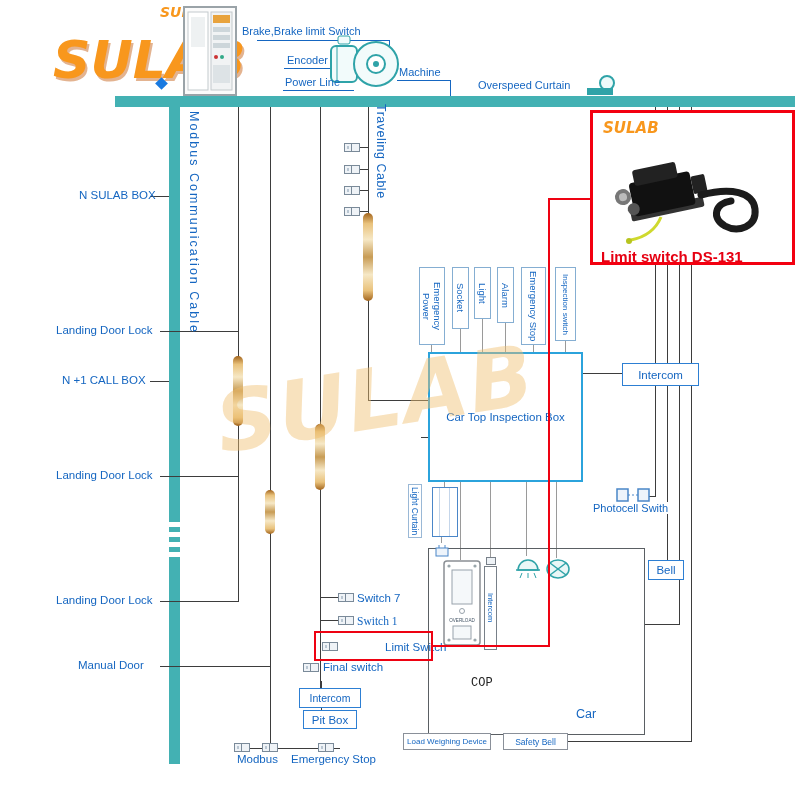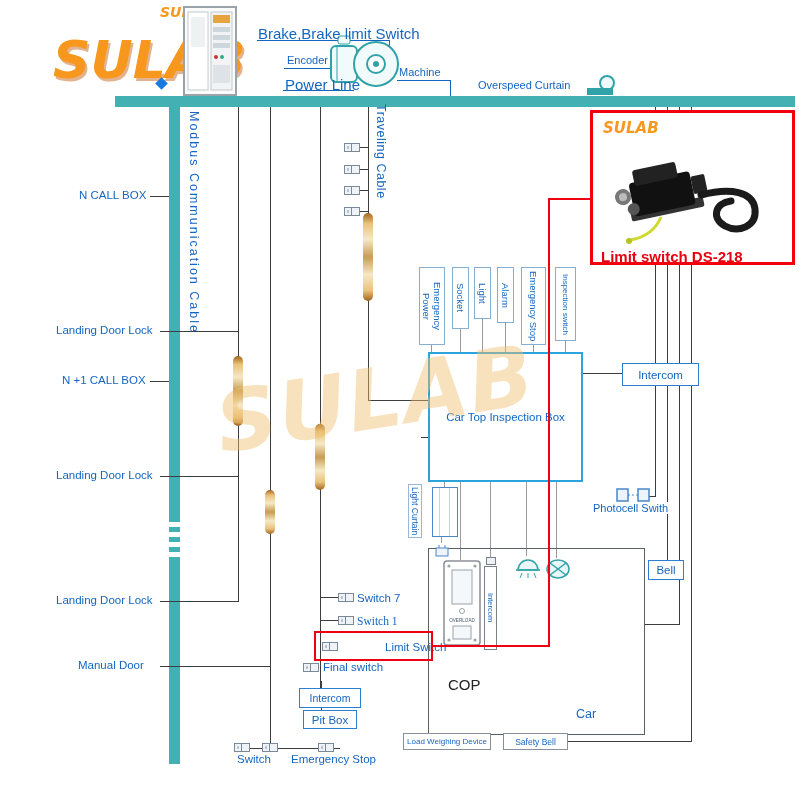--- a/index.html
+++ b/index.html
@@ -55,26 +55,26 @@
     <rect x="30" y="10" width="17" height="8" fill="#e8a33d"></rect>
     <rect x="30" y="22" width="17" height="5" fill="#cdd6da"></rect>
     <rect x="30" y="30" width="17" height="5" fill="#cdd6da"></rect>
     <rect x="30" y="38" width="17" height="5" fill="#cdd6da"></rect>
     <circle cx="33" cy="52" r="2" fill="#cc3333"></circle>
     <circle cx="39" cy="52" r="2" fill="#33aa88"></circle>
     <rect x="30" y="60" width="17" height="18" fill="#dde3e6"></rect>
     <rect x="8" y="12" width="14" height="30" fill="#eef1f2"></rect>
   </svg>
 
-  <div class="lbl" style="left:258px;top:25px;font-size:15px;">Brake,Brake limit Switch</div>
+  <div class="lbl" style="left:242px;top:25px;font-size:11px;">Brake,Brake limit Switch</div>
   <div class="bwire" style="left:257px;top:40px;width:132px;height:1px;"></div>
   <div class="bwire" style="left:389px;top:40px;width:1px;height:10px;"></div>
   <div class="lbl" style="left:287px;top:54px;font-size:11px;">Encoder</div>
   <div class="bwire" style="left:284px;top:68px;width:70px;height:1px;"></div>
-  <div class="lbl" style="left:285px;top:76px;font-size:15px;">Power Line</div>
+  <div class="lbl" style="left:285px;top:76px;font-size:11px;">Power Line</div>
   <div class="bwire" style="left:283px;top:90px;width:71px;height:1px;"></div>
   <div class="lbl" style="left:399px;top:66px;font-size:11px;">Machine</div>
   <div class="bwire" style="left:397px;top:80px;width:54px;height:1px;"></div>
   <div class="bwire" style="left:450px;top:81px;width:1px;height:15px;"></div>
   <div class="lbl" style="left:478px;top:79px;font-size:11px;">Overspeed Curtain</div>
 
   <svg class="a" style="left:328px;top:32px;z-index:2;" width="78" height="62">
     <g stroke="#2fa3a8" fill="#f2fbfb" stroke-width="2">
       <rect x="3" y="14" width="26" height="36" rx="5"></rect>
       <circle cx="48" cy="32" r="22"></circle>
@@ -107,21 +107,21 @@
   <div class="wire" style="left:645px;top:624px;width:34px;height:1px;"></div>
   <div class="wire" style="left:568px;top:741px;width:123px;height:1px;"></div>
 
   <div class="wire" style="left:150px;top:196px;width:19px;height:1px;"></div>
   <div class="wire" style="left:160px;top:331px;width:78px;height:1px;"></div>
   <div class="wire" style="left:150px;top:381px;width:19px;height:1px;"></div>
   <div class="wire" style="left:160px;top:476px;width:78px;height:1px;"></div>
   <div class="wire" style="left:160px;top:601px;width:78px;height:1px;"></div>
   <div class="wire" style="left:160px;top:666px;width:110px;height:1px;"></div>
 
-  <div class="lbl" style="left:79px;top:189px;">N CALL BOX</div>
+  <div class="lbl" style="left:79px;top:189px;">N SULAB BOX</div>
   <div class="lbl" style="left:56px;top:324px;">Landing Door Lock</div>
   <div class="lbl" style="left:62px;top:374px;">N +1 CALL BOX</div>
   <div class="lbl" style="left:56px;top:469px;">Landing Door Lock</div>
   <div class="lbl" style="left:56px;top:594px;">Landing Door Lock</div>
   <div class="lbl" style="left:78px;top:659px;">Manual Door</div>
 
   <div class="vlbl" style="left:187px;top:111px;letter-spacing:2px;">Modbus Communication Cable</div>
   <div class="vlbl" style="left:374px;top:104px;letter-spacing:0.5px;">Traveling Cable</div>
 
   <div class="splice" style="left:233px;top:356px;height:70px;"></div>
@@ -179,21 +179,21 @@
     <rect x="1" y="1" width="36" height="84" rx="3" fill="#fff" stroke="#8a8f94" stroke-width="1.5"></rect>
     <circle cx="6" cy="6" r="1.6" fill="#99a5aa"></circle>
     <circle cx="32" cy="6" r="1.6" fill="#99a5aa"></circle>
     <circle cx="6" cy="80" r="1.6" fill="#99a5aa"></circle>
     <circle cx="32" cy="80" r="1.6" fill="#99a5aa"></circle>
     <rect x="9" y="10" width="20" height="34" fill="#f5f8fa" stroke="#98a2ab"></rect>
     <circle cx="19" cy="51" r="2.5" fill="none" stroke="#98a2ab"></circle>
     <text x="19" y="62" font-size="4.6" text-anchor="middle" fill="#445566">OVERLOAD</text>
     <rect x="10" y="66" width="18" height="13" fill="#f5f8fa" stroke="#98a2ab"></rect>
   </svg>
-  <div class="lbl" style="left:448px;top:676px;color:#222;font-size:15px;">COP</div>
+  <div class="lbl" style="left:471px;top:676px;color:#222;font-size:12px;font-family:Liberation Mono, monospace;">COP</div>
 
   <div class="stripplug"></div>
   <div class="strip">Intercom</div>
 
   <svg class="a" style="left:514px;top:554px;z-index:3;" width="28" height="26">
     <path d="M4 16 A10 10 0 0 1 24 16 Z" fill="#eaf7f7" stroke="#2fa3a8" stroke-width="1.5"></path>
     <line x1="2" y1="16" x2="26" y2="16" stroke="#2fa3a8" stroke-width="1.5"></line>
     <line x1="8" y1="19" x2="6" y2="24" stroke="#2fa3a8"></line>
     <line x1="14" y1="19" x2="14" y2="24" stroke="#2fa3a8"></line>
     <line x1="20" y1="19" x2="22" y2="24" stroke="#2fa3a8"></line>
@@ -233,21 +233,21 @@
   <div class="lbl" style="left:323px;top:661px;">Final switch</div>
 
   <div class="wire" style="left:321px;top:681px;width:1px;height:31px;"></div>
   <div class="box" style="left:299px;top:688px;width:62px;height:20px;font-size:10.5px;">Intercom</div>
   <div class="box" style="left:303px;top:710px;width:54px;height:19px;font-size:11.5px;">Pit Box</div>
 
   <div class="wire" style="left:237px;top:748px;width:103px;height:1px;"></div>
   <div class="plug" style="left:234px;top:743px;"></div>
   <div class="plug" style="left:262px;top:743px;"></div>
   <div class="plug" style="left:318px;top:743px;"></div>
-  <div class="lbl" style="left:237px;top:753px;">Switch</div>
+  <div class="lbl" style="left:237px;top:753px;">Modbus</div>
   <div class="lbl" style="left:291px;top:753px;">Emergency Stop</div>
 
   <div class="rwire" style="left:548px;top:198px;width:42px;height:2px;"></div>
   <div class="rwire" style="left:548px;top:198px;width:2px;height:449px;"></div>
   <div class="rwire" style="left:432px;top:645px;width:118px;height:2px;"></div>
 
   <div class="wm">SULAB</div>
 
   <div class="callout">
     <div class="minilogo" style="left:10px;top:6px;font-size:15px;">SULAB</div>
@@ -258,16 +258,16 @@
         <rect x="36" y="26" width="44" height="16" rx="3" fill="#222"></rect>
         <circle cx="22" cy="50" r="8" fill="#777"></circle>
         <circle cx="22" cy="50" r="4" fill="#bbb"></circle>
         <circle cx="30" cy="64" r="6" fill="#555"></circle>
         <rect x="92" y="44" width="14" height="18" rx="2" fill="#222"></rect>
       </g>
       <path d="M100 58 C 130 50, 152 55, 154 72 C 156 90, 137 96, 124 89 C 110 81, 114 66, 130 64" fill="none" stroke="#1b1b1b" stroke-width="7" stroke-linecap="round"></path>
       <path d="M60 80 C 55 92, 45 100, 30 103" fill="none" stroke="#cfd92e" stroke-width="3"></path>
       <circle cx="28" cy="104" r="3" fill="#b7c41f"></circle>
     </svg>
-    <div class="a" style="left:8px;top:135px;color:#e60012;font-weight:bold;font-size:15px;white-space:nowrap;">Limit switch DS-218</div>
+    <div class="a" style="left:8px;top:135px;color:#e60012;font-weight:bold;font-size:15px;white-space:nowrap;">Limit switch DS-131</div>
   </div>
 
 </div>
 
 </body></html>

